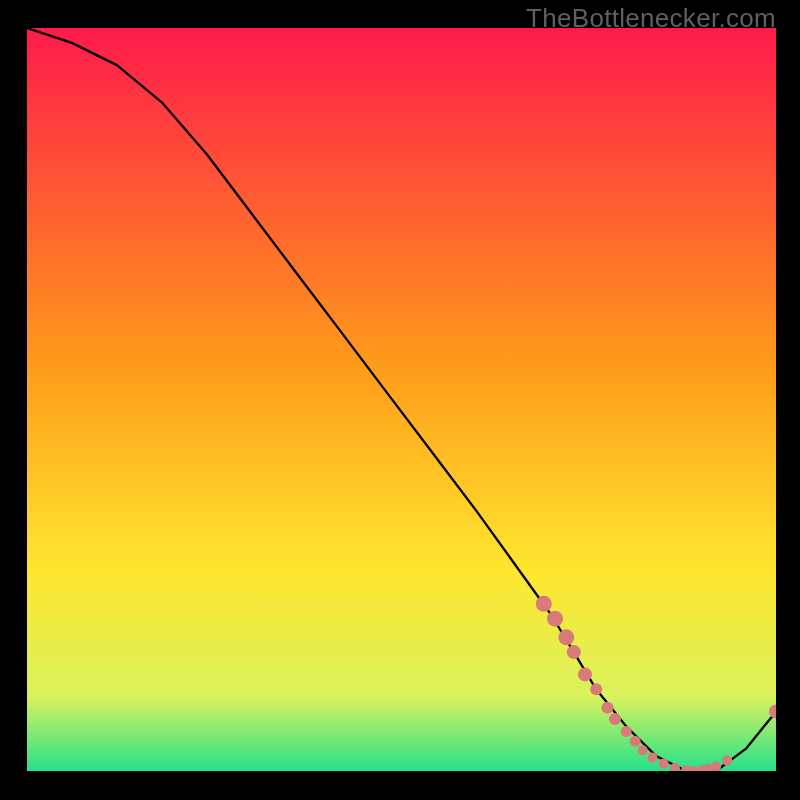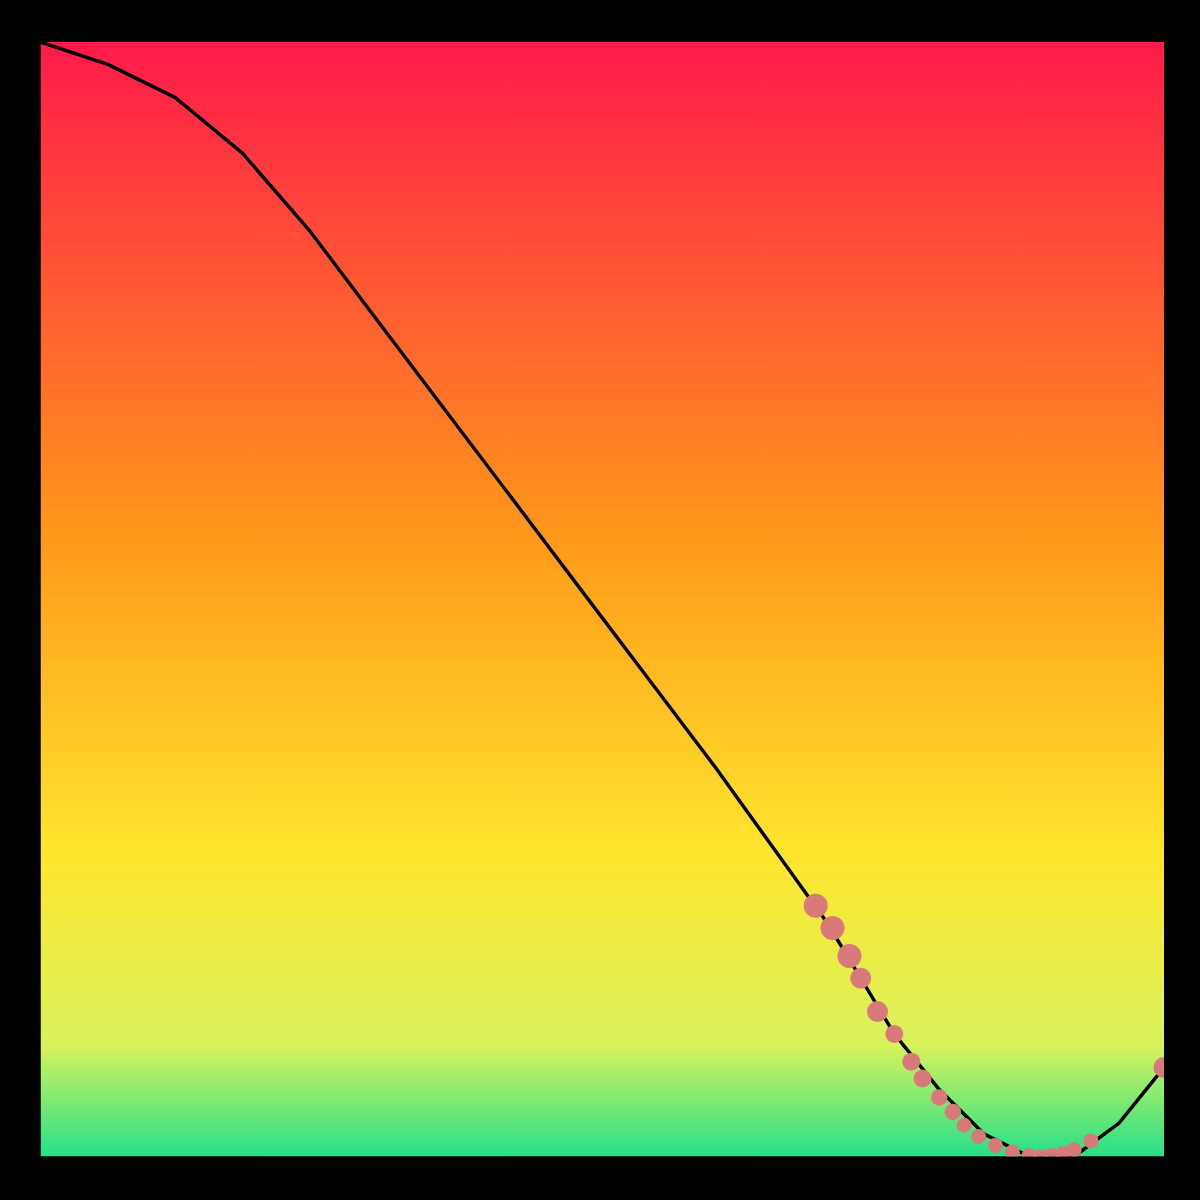--- a/index.html
+++ b/index.html
@@ -31,20 +31,21 @@
     color: #5f5f5f;
     letter-spacing: 0.3px;
     font-weight: 500;
   }
   svg { display: block; }
 </style>
 </head>
 <body>
 
 <div class="stage">
+  <div class="watermark">TheBottlenecker.com</div>
   <svg class="plot" viewBox="0 0 749 743" preserveAspectRatio="none">
     <defs>
       <linearGradient id="bg-grad" x1="0" y1="0" x2="0" y2="1">
         <stop id="g-red" offset="0%" stop-color="#ff1a4b"></stop>
         <stop id="g-orange" offset="45%" stop-color="#ff9a1a"></stop>
         <stop id="g-yellow" offset="73%" stop-color="#ffe62e"></stop>
         <stop id="g-ygreen" offset="90%" stop-color="#d9f25c"></stop>
         <stop id="g-green" offset="100%" stop-color="#26e08a"></stop>
       </linearGradient>
     </defs>

